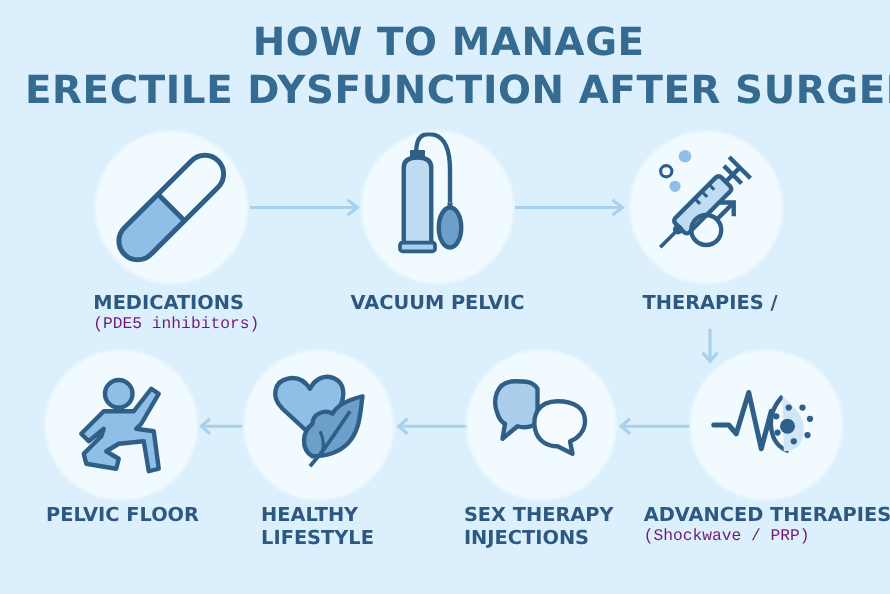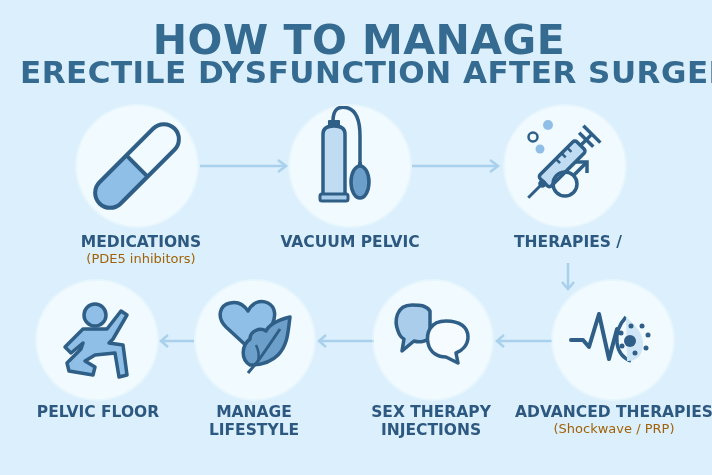--- a/index.html
+++ b/index.html
@@ -7,36 +7,36 @@
       width: 712px; height: 475px; overflow: hidden;
       background: #dbf0fc;
       font-family: "Liberation Sans", "DejaVu Sans", sans-serif;
       position: relative;
     }
     .title {
       position: absolute; left: 0; right: 0; text-align: center;
       color: #356a91; font-weight: bold; letter-spacing: 0.5px;
       font-family: "DejaVu Sans", "Liberation Sans", sans-serif;
     }
-    .title.l1 { top: 16px; font-size: 41px; left: 6px; }
+    .title.l1 { top: 16px; font-size: 31px; left: 6px; }
     .title.l2 { top: 54px; font-size: 31px; left: 20px; white-space: nowrap; }
     .circle {
       position: absolute; border-radius: 50%;
       background: #f1faff;
       box-shadow: 0 0 0 2px rgba(255,255,255,0.35);
     }
     .circle svg { position: absolute; left: 0; top: 0; }
     .label {
-      position: absolute; text-align: center; color: #2d5880;
+      position: absolute; text-align: left; color: #2d5880;
       font-weight: bold; font-size: 15.5px; line-height: 18px;
       font-family: "DejaVu Sans", "Liberation Sans", sans-serif;
       white-space: nowrap; transform: translateX(-50%);
     }
     .sub {
-      display: block; font-weight: normal; font-size: 13px; line-height: 16px; color: #a16207;
+      display: block; font-weight: normal; font-size: 13px; line-height: 16px; color: #701a75; font-family: Liberation Mono, monospace;
     }
     .arrow { position: absolute; }
   </style>
 </head>
 <body>
 
 <div>
 
   <div class="title l1">HOW TO MANAGE</div>
   <div class="title l2">ERECTILE DYSFUNCTION AFTER SURGERY</div>
@@ -152,21 +152,21 @@
 
   <div class="circle" style="left:196px;top:281px;width:118px;height:118px">
     <svg width="118" height="118">
       <path d="M56,70 L30,46 C20,36 24,24 34,22 C42,20 48,24 52,30 C56,22 64,18 72,22 C80,26 80,36 76,44" fill="#8fbfe6" stroke="#2f5f87" stroke-width="3.5" stroke-linejoin="round"></path>
       <path d="M54,84 C44,78 46,64 54,58 C54,50 64,46 70,50 C74,42 86,38 94,36 C92,50 92,64 82,74 C74,82 62,84 54,84 Z" fill="#6d9fcb" stroke="#2f5f87" stroke-width="3.5" stroke-linejoin="round"></path>
       <path d="M52,92 L62,80 Q72,66 84,48" fill="none" stroke="#2f5f87" stroke-width="3"></path>
       <path d="M60,64 Q64,72 62,80" fill="none" stroke="#2f5f87" stroke-width="2.5"></path>
     </svg>
   </div>
   <div class="label" style="left:254px;top:403px">
-    <span>MANAGE</span><br>
+    <span>HEALTHY</span><br>
     <span>LIFESTYLE</span>
   </div>
 
   <div class="circle" style="left:37px;top:281px;width:120px;height:118px">
     <svg width="120" height="118">
       <circle cx="58" cy="34" r="11" fill="#8fbfe6" stroke="#2f5f87" stroke-width="3.5"></circle>
       <path d="M46,48 L70,48 L84,30 L90,34 L76,58 L72,62 L86,64 L90,94 L82,96 L78,72 L58,74 L48,80 L58,86 L56,94 L32,90 L30,82 L44,68 L46,62 L34,72 L28,66 Z" fill="#8fbfe6" stroke="#2f5f87" stroke-width="3.5" stroke-linejoin="round"></path>
     </svg>
   </div>
   <div class="label" style="left:98px;top:403px">

